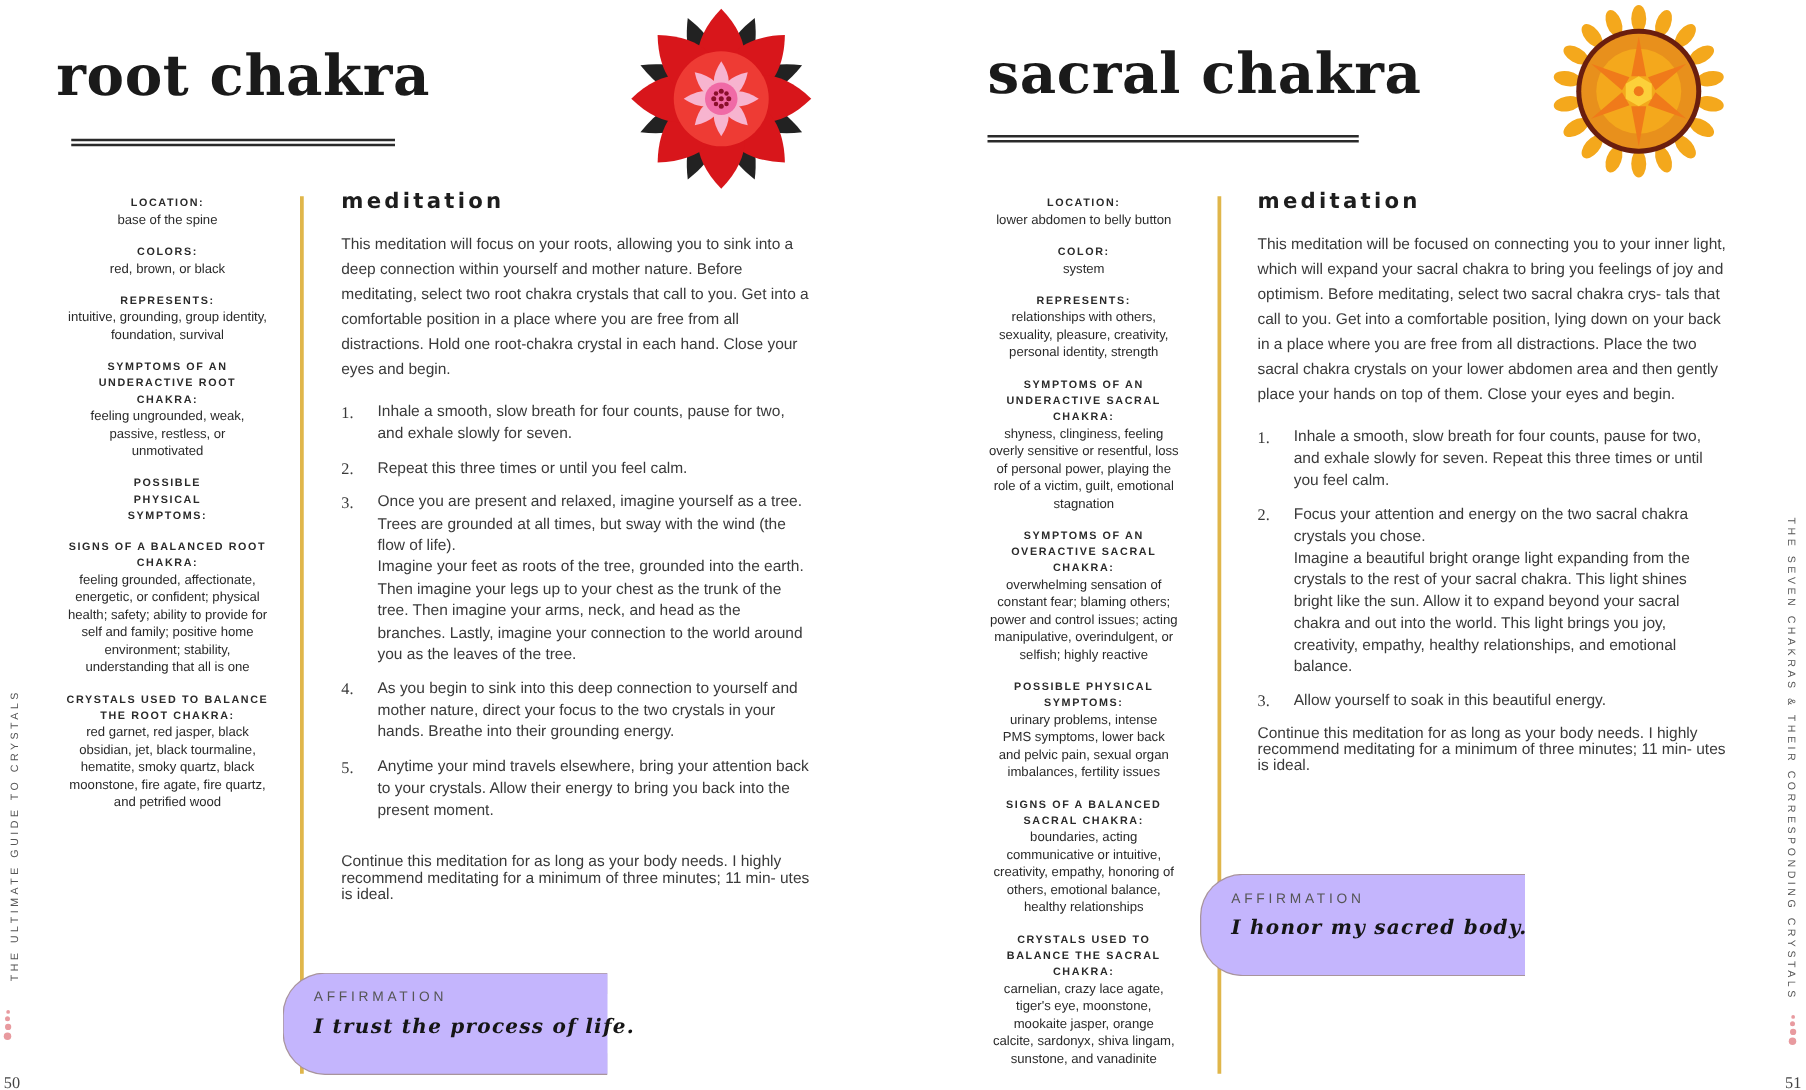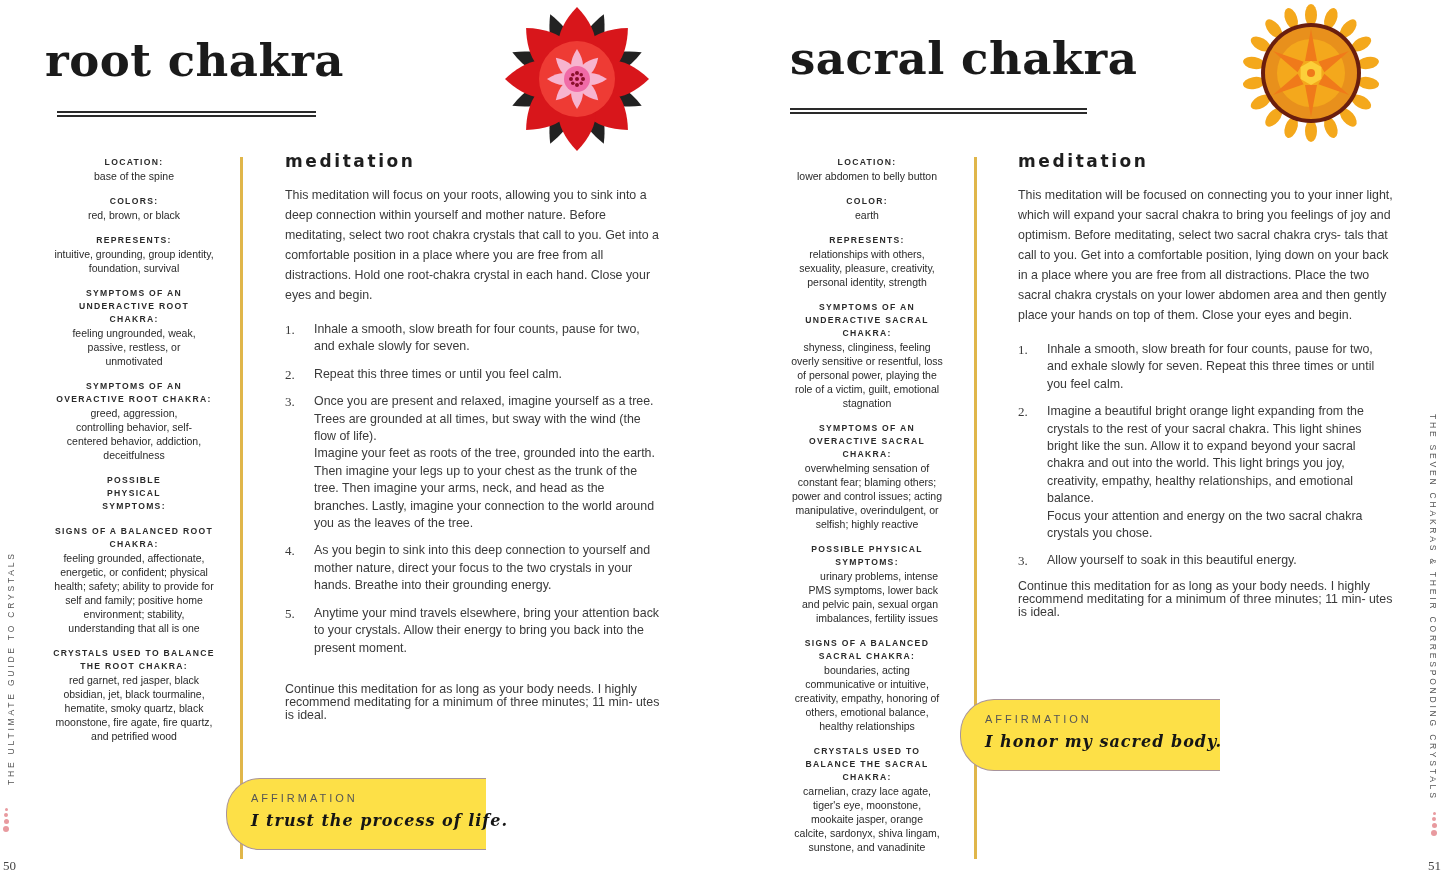--- a/index.html
+++ b/index.html
@@ -46,21 +46,21 @@
       text-align: center;
     }
     .sidebar .value { display: block; }
 
     .vline {
       position: absolute;
       width: 3px;
       background: #e0b64a;
     }
 
-    .main { position: absolute; font-size: 12.4px; color: #3a3a3a; margin-left: 12px; }
+    .main { position: absolute; font-size: 12.4px; color: #3a3a3a; }
     .main h2 {
       font-family: "DejaVu Sans", sans-serif;
       font-weight: bold;
       font-size: 17px;
       letter-spacing: 2.6px;
       color: #1e1e1e;
       margin-bottom: 14px;
     }
     .main p.intro { line-height: 20px; margin-bottom: 16px; }
     .main ol { list-style: none; }
@@ -74,25 +74,25 @@
       position: absolute;
       left: 0; top: 0;
       font-family: "Liberation Serif", serif;
       font-size: 13px;
     }
     .main ol li .line { display: block; }
     .main p.outro { line-height: 13px; }
 
     .affirm {
       position: absolute;
-      height: 72px;
+      height: 82px;
       border: 1.5px solid #a8949c;
       border-right: none;
       border-radius: 34px 0 0 34px;
-      background: #fde047;
+      background: #c4b5fd;
     }
     .affirm .alabel {
       position: absolute;
       left: 24px; top: 13px;
       font-size: 11px;
       letter-spacing: 3px;
       color: #555;
     }
     .affirm .atext {
       position: absolute;
@@ -245,24 +245,20 @@
     </div>
     <div class="block">
       <span class="label">REPRESENTS:</span>
       <span class="value">intuitive, grounding, group identity, foundation, survival</span>
     </div>
     <div class="block">
       <span class="label" style="padding:0 22px;">SYMPTOMS OF AN UNDERACTIVE ROOT CHAKRA:</span>
       <span class="value" style="padding:0 10px;">feeling ungrounded, weak, passive, restless, or unmotivated</span>
     </div>
     <div class="block">
-      <span class="label">SYMPTOMS OF AN OVERACTIVE ROOT CHAKRA:</span>
-      <span class="value" style="padding:0 14px;">greed, aggression, controlling behavior, self-centered behavior, addiction, deceitfulness</span>
-    </div>
-    <div class="block">
       <span class="label" style="padding:0 30px;">POSSIBLE PHYSICAL SYMPTOMS:</span>
     </div>
     <div class="block">
       <span class="label">SIGNS OF A BALANCED ROOT CHAKRA:</span>
       <span class="value">feeling grounded, affectionate, energetic, or confident; physical health; safety; ability to provide for self and family; positive home environment; stability, understanding that all is one</span>
     </div>
     <div class="block">
       <span class="label">CRYSTALS USED TO BALANCE THE ROOT CHAKRA:</span>
       <span class="value">red garnet, red jasper, black obsidian, jet, black tourmaline, hematite, smoky quartz, black moonstone, fire agate, fire quartz, and petrified wood</span>
     </div>
@@ -404,37 +400,37 @@
     <circle r="4" fill="#f07a1a"></circle>
   </svg>
 
   <div class="sidebar" style="left:66px; top:156px; width:158px;">
     <div class="block">
       <span class="label">LOCATION:</span>
       <span class="value">lower abdomen to belly button</span>
     </div>
     <div class="block">
       <span class="label">COLOR:</span>
-      <span class="value">earth</span>
+      <span class="value">system</span>
     </div>
     <div class="block">
       <span class="label">REPRESENTS:</span>
       <span class="value" style="padding:0 4px;">relationships with others, sexuality, pleasure, creativity, personal identity, strength</span>
     </div>
     <div class="block">
       <span class="label" style="padding:0 14px;">SYMPTOMS OF AN UNDERACTIVE SACRAL CHAKRA:</span>
       <span class="value">shyness, clinginess, feeling overly sensitive or resentful, loss of personal power, playing the role of a victim, guilt, emotional stagnation</span>
     </div>
     <div class="block">
       <span class="label" style="padding:0 14px;">SYMPTOMS OF AN OVERACTIVE SACRAL CHAKRA:</span>
       <span class="value">overwhelming sensation of constant fear; blaming others; power and control issues; acting manipulative, overindulgent, or selfish; highly reactive</span>
     </div>
     <div class="block">
       <span class="label" style="padding:0 22px;">POSSIBLE PHYSICAL SYMPTOMS:</span>
-      <span class="value" style="padding:0 8px;text-align:right;">urinary problems, intense PMS symptoms, lower back and pelvic pain, sexual organ imbalances, fertility issues</span>
+      <span class="value" style="padding:0 8px;">urinary problems, intense PMS symptoms, lower back and pelvic pain, sexual organ imbalances, fertility issues</span>
     </div>
     <div class="block">
       <span class="label" style="padding:0 10px;">SIGNS OF A BALANCED SACRAL CHAKRA:</span>
       <span class="value">boundaries, acting communicative or intuitive, creativity, empathy, honoring of others, emotional balance, healthy relationships</span>
     </div>
     <div class="block">
       <span class="label">CRYSTALS USED TO BALANCE THE SACRAL CHAKRA:</span>
       <span class="value" style="padding:0 6px;">carnelian, crazy lace agate, tiger's eye, moonstone, mookaite jasper, orange calcite, sardonyx, shiva lingam, sunstone, and vanadinite</span>
     </div>
   </div>
@@ -444,22 +440,22 @@
   <div class="main" style="left:284px; top:151px; width:376px;">
     <h2>meditation</h2>
     <p class="intro">This meditation will be focused on connecting you to your inner light, which will expand your sacral chakra to bring you feelings of joy and optimism. Before meditating, select two sacral chakra crys- tals that call to you. Get into a comfortable position, lying down on your back in a place where you are free from all distractions. Place the two sacral chakra crystals on your lower abdomen area and then gently place your hands on top of them. Close your eyes and begin.</p>
     <ol>
       <li>
         <span class="num">1.</span>
         <span class="line">Inhale a smooth, slow breath for four counts, pause for two, and exhale slowly for seven. Repeat this three times or until you feel calm.</span>
       </li>
       <li>
         <span class="num">2.</span>
+        <span class="line">Focus your attention and energy on the two sacral chakra crystals you chose.</span>
         <span class="line">Imagine a beautiful bright orange light expanding from the crystals to the rest of your sacral chakra. This light shines bright like the sun. Allow it to expand beyond your sacral chakra and out into the world. This light brings you joy, creativity, empathy, healthy relationships, and emotional balance.</span>
-        <span class="line">Focus your attention and energy on the two sacral chakra crystals you chose.</span>
       </li>
       <li>
         <span class="num">3.</span>
         <span class="line">Allow yourself to soak in this beautiful energy.</span>
       </li>
     </ol>
     <p class="outro" style="margin-top:8px;">Continue this meditation for as long as your body needs. I highly recommend meditating for a minimum of three minutes; 11 min- utes is ideal.</p>
   </div>
 
   <div class="affirm" style="left:238px; top:699px; width:260px;">

